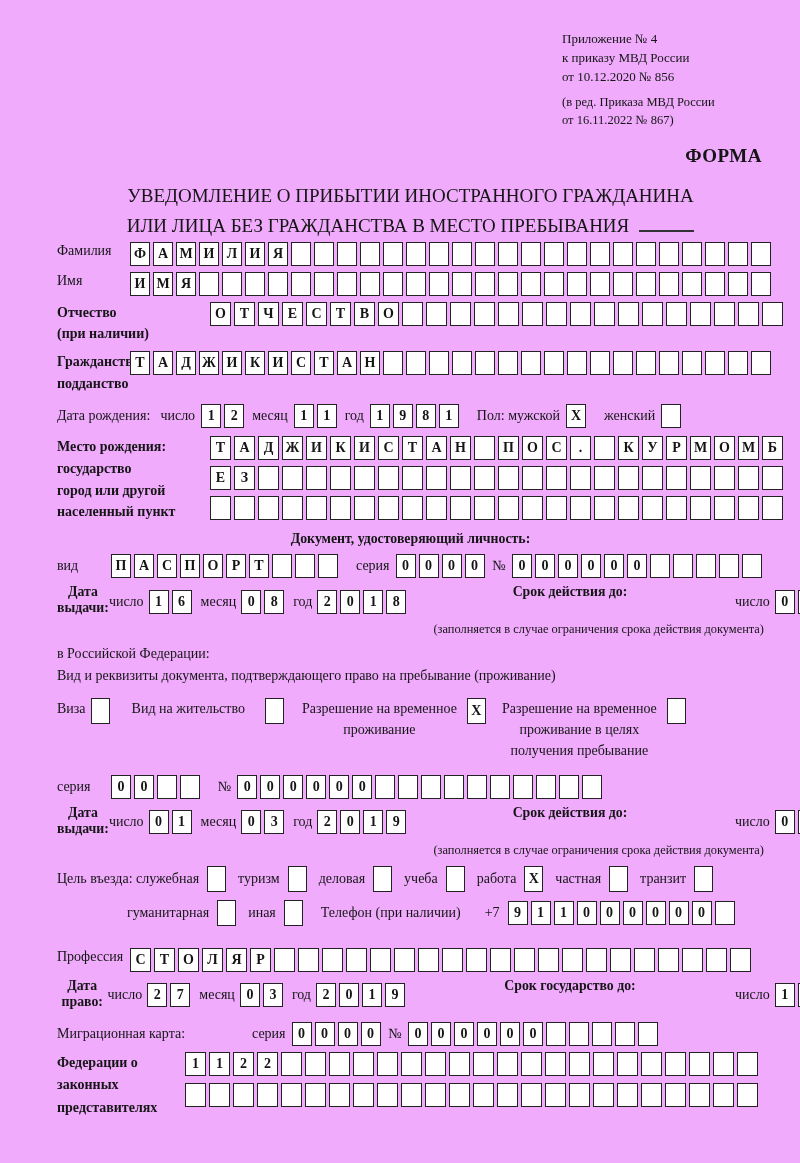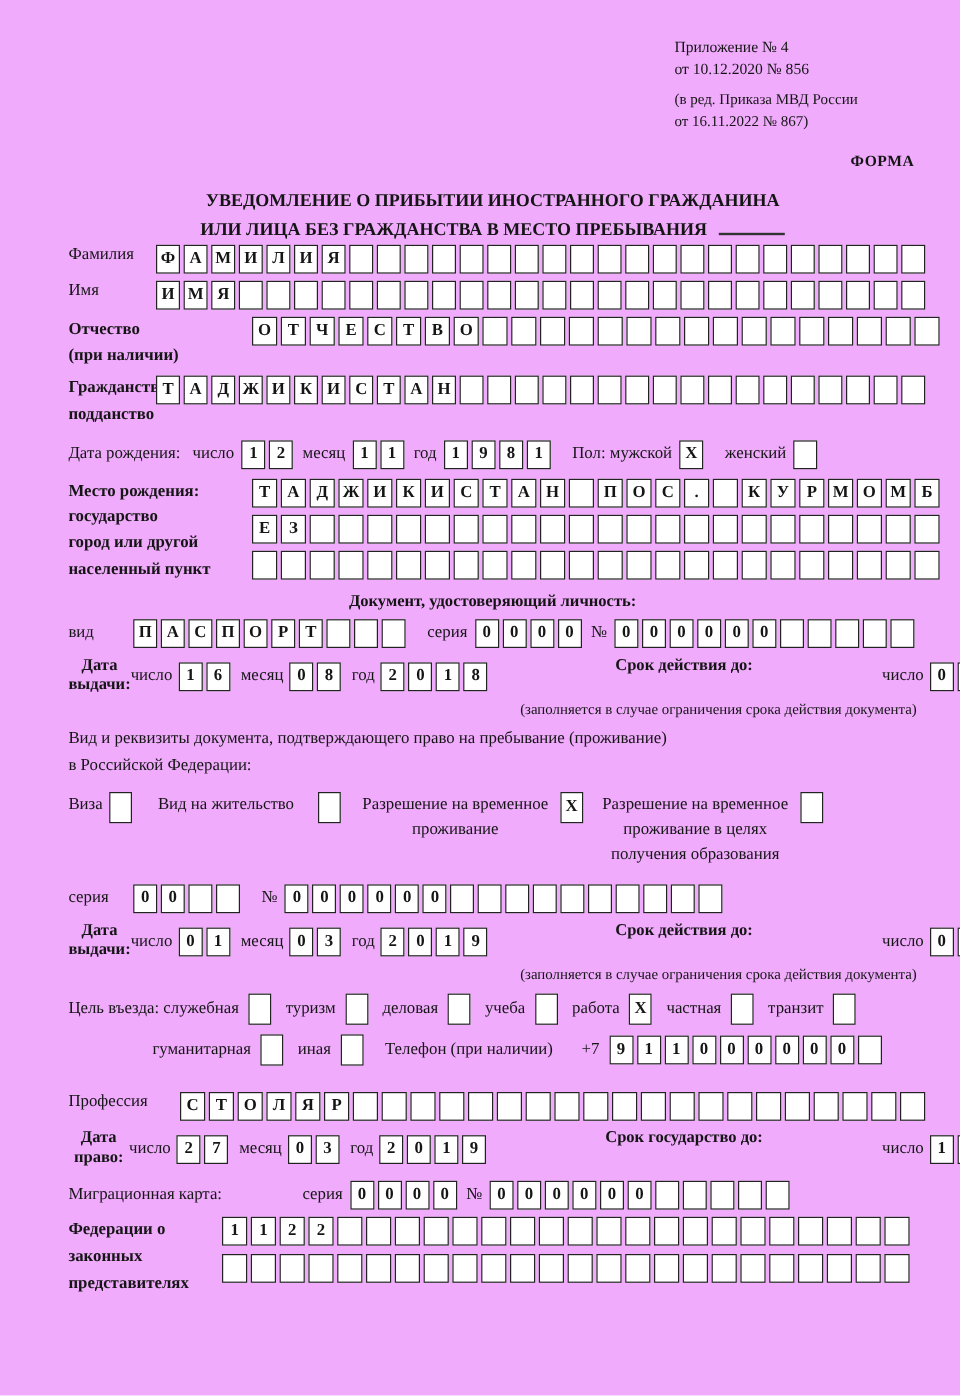--- a/index.html
+++ b/index.html
@@ -4,23 +4,23 @@
 <style>
   html,body{margin:0;padding:0;background:#fff;}
   .page{
     position:relative;width:800px;height:1163px;box-sizing:border-box;
     padding:30px 36px 16px 57px;background:#f0abfc;color:#151515;
     font-family:"Liberation Serif", serif;font-size:14px;overflow:hidden;
   }
   
   .hdr{width:200px;margin-left:auto;margin-right:2px;font-size:13px;line-height:1.45;}
   .hdr .sub{margin-top:6px;font-size:12.5px;}
-  .forma{text-align:right;font-weight:bold;font-size:13px;margin:16px 2px 0 0;letter-spacing:.5px;}
-  
-  .title{ text-align:center;font-weight:bold;font-size:15px;line-height:1.6;margin-top:14px;}
+  .forma{text-align:right;font-weight:bold;font-size:19px;margin:16px 2px 0 0;letter-spacing:.5px;}
+  
+  .title{ text-align:center;font-weight:normal;font-size:19px;line-height:1.6;margin-top:14px;}
   .blank-line{display:inline-block;width:55px;border-bottom:2px solid #333;margin-left:10px;}
   .sec-head{font-weight:bold;font-size:13.6px;margin-top:26px;margin-bottom:20px;letter-spacing:.2px;}
   
   .row{display:flex;align-items:flex-start;margin-bottom:6px;}
   .lbl{flex:none;line-height:1.35;}
   .w72{width:73px;}
   .w150{width:153px;}
   .cells{display:flex;gap:3px;flex-wrap:nowrap;}
   .cell{
     flex:none;width:18px;height:22px;border:1.6px solid #222;background:#fff;
@@ -69,20 +69,21 @@
   .guard{display:flex;align-items:flex-start;margin-top:4px;}
   .guard .lbl{width:128px;line-height:1.6;}
 </style>
 </head>
 <body>
 
 <div class="page">
 
   <div class="hdr">
     <div>Приложение № 4</div>
+    <div>к приказу МВД России</div>
     <div>от 10.12.2020 № 856</div>
     <div class="sub">
       <div>(в ред. Приказа МВД России</div>
       <div>от 16.11.2022 № 867)</div>
     </div>
   </div>
   <div class="forma">ФОРМА</div>
 
   <div class="title">
     <div>УВЕДОМЛЕНИЕ О ПРИБЫТИИ ИНОСТРАННОГО ГРАЖДАНИНА</div>
@@ -427,22 +428,22 @@
             <span class="cell">0</span>
             <span class="cell">2</span>
             <span class="cell">5</span>
           </span>
       </div>
     </div>
   </div>
   <div class="note">(заполняется в случае ограничения срока действия документа)</div>
 
   <div class="para">
+    <div>в Российской Федерации:</div>
     <div>Вид и реквизиты документа, подтверждающего право на пребывание (проживание)</div>
-    <div>в Российской Федерации:</div>
   </div>
 
   <div class="visa-row">
     <span class="opt">
       <span class="olbl">Виза</span>
       <span class="cells boxes" style="margin-left:5px;">
           <span class="cell"></span>
         </span>
     </span>
     <span class="opt" style="margin-left:22px;">
@@ -457,21 +458,21 @@
         <div>проживание</div>
       </span>
       <span class="cells boxes">
           <span class="cell">X</span>
         </span>
     </span>
     <span class="opt" style="margin-left:16px;">
       <span class="olbl center">
         <div>Разрешение на временное</div>
         <div>проживание в целях</div>
-        <div>получения образования</div>
+        <div>получения пребывание</div>
       </span>
       <span class="cells boxes">
           <span class="cell"></span>
         </span>
     </span>
   </div>
 
   <div class="inline-row">
     <span style="width:48px;">серия</span>
     <span class="cells">
@@ -597,21 +598,21 @@
         <span class="cell">0</span>
         <span class="cell">0</span>
         <span class="cell">0</span>
         <span class="cell">0</span>
         <span class="cell">0</span>
         <span class="cell">0</span>
         <span class="cell"></span>
       </span>
   </div>
 
-  <div class="row" style="margin-top:22px;gap:20px;">
+  <div class="row" style="margin-top:22px;">
     <span class="lbl w72">Профессия</span>
     <span class="cells wide">
         <span class="cell">С</span>
         <span class="cell">Т</span>
         <span class="cell">О</span>
         <span class="cell">Л</span>
         <span class="cell">Я</span>
         <span class="cell">Р</span>
         <span class="cell"></span>
         <span class="cell"></span>

